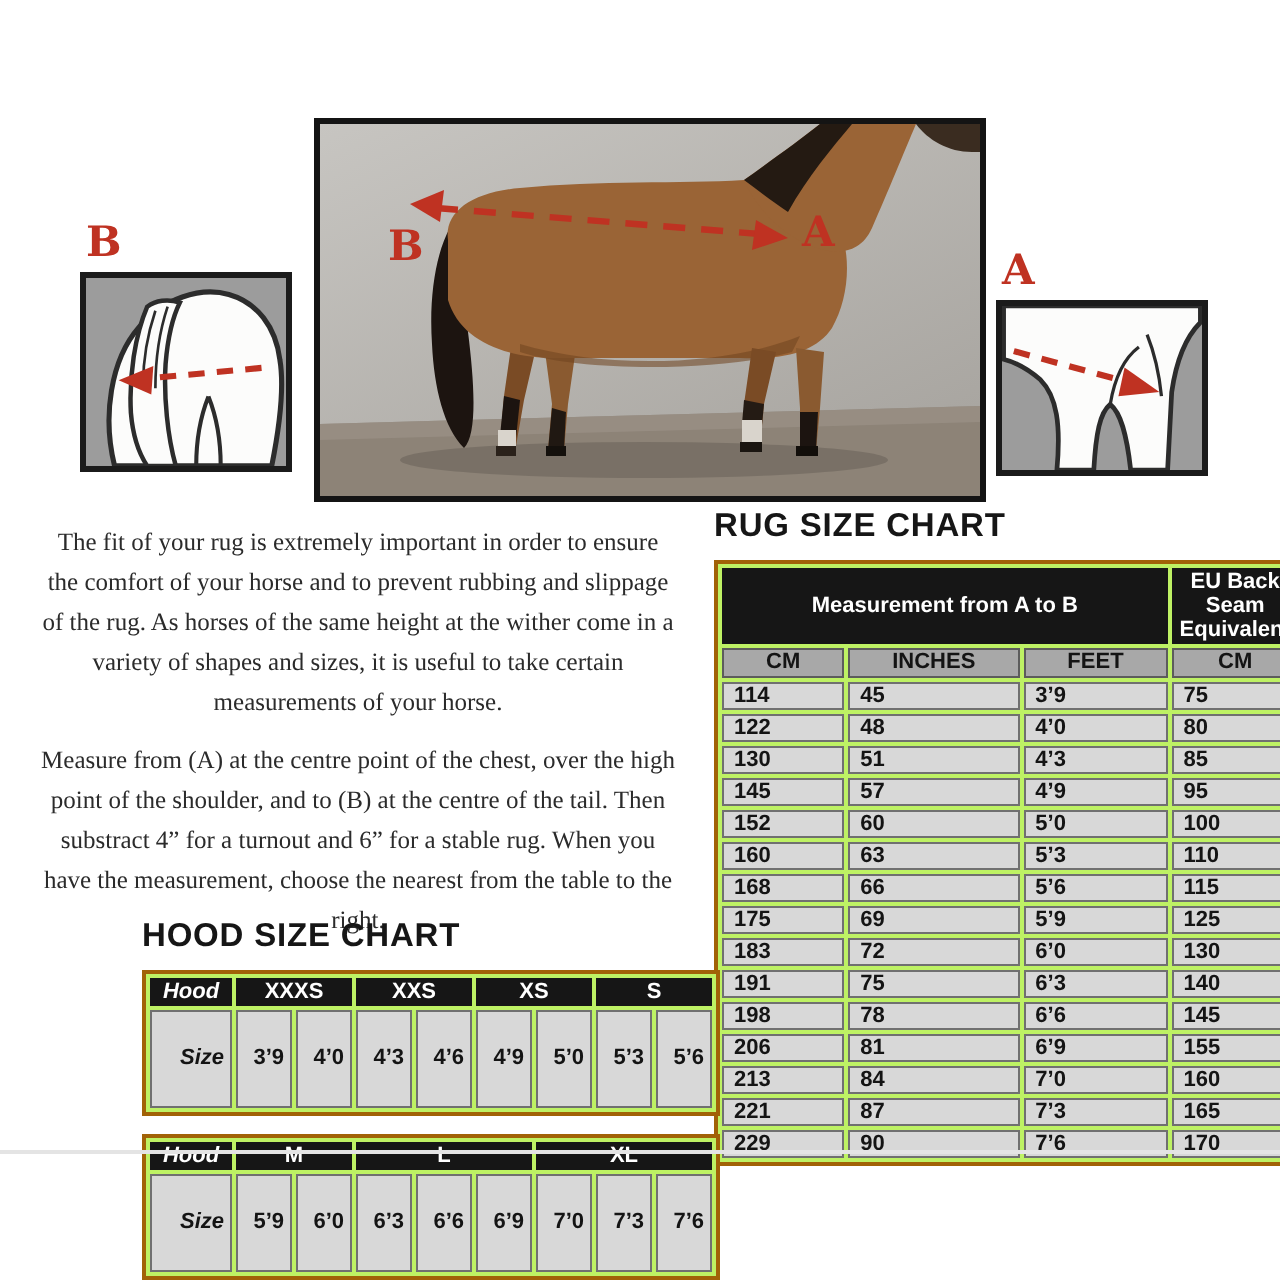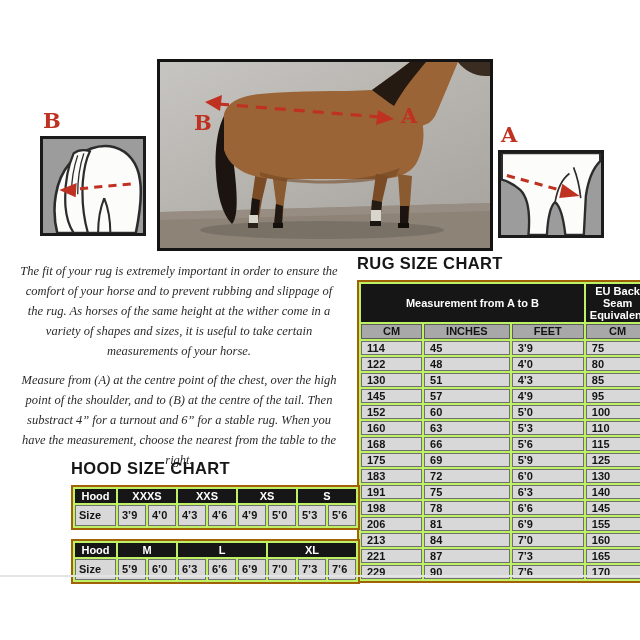--- a/index.html
+++ b/index.html
@@ -14,43 +14,43 @@
   .diagram-b{left:40px;top:108px;}
   .diagram-a{left:498px;top:122px;}
   .d-label{font-family:"DejaVu Serif",serif;font-weight:bold;font-size:21px;
            color:#bf3222;line-height:26px;height:28px;padding-left:3px;}
   .d-box{border:3px solid #1b1b1b;background:#9c9c9c;}
   .d-box svg{display:block;}
   .photo-letter{font-family:"DejaVu Serif",serif;font-weight:bold;font-size:21px;fill:#bf3222;}
 
   
   .intro{position:absolute;left:20px;top:261px;width:318px;text-align:center;
-         font-family:"Liberation Serif",serif;font-size:12.5px;line-height:20px;color:#2b2b2b;font-style:italic;}
+         font-family:"Liberation Serif",serif;font-size:12.5px;line-height:20px;color:#2b2b2b;}
   .intro p{margin:0;}
   .intro p + p{margin-top:9px;}
 
   
   .rug-chart{position:absolute;left:357px;top:254px;}
   .hood-chart{position:absolute;left:71px;top:459px;}
   .chart-title{margin:0 0 7px 0;font-size:16.5px;font-weight:bold;letter-spacing:.4px;color:#161616;}
 
   table{border-collapse:separate;border-spacing:2px;background:#bef264;border:2px solid #a16207;}
   .hood-table{margin:0 0 9px 0;}
   .h-black{background:#161616;color:#fff;font-size:11px;font-weight:bold;
            text-align:center;padding:1px 4px;line-height:12px;}
   .h-gray{background:#a8a8a8;color:#141414;border:1px solid #5c5c5c;font-size:11px;
           font-weight:bold;text-align:center;padding:0 21px;line-height:13px;}
   #rug-table td{background:#d8d8d8;border:1px solid #707070;font-size:11px;font-weight:bold;
                 line-height:10px;padding:1px 5px;text-align:left;color:#141414;}
   #rug-table .col0{width:32px;} #rug-table .col1{width:44px;}
   #rug-table .col2{width:48px;} #rug-table .col3{width:116px;}
   .hood-table td,.h-size{background:#d8d8d8;border:1px solid #707070;font-size:11px;
-                font-weight:bold;text-align:left;padding:3px 3px;line-height:13px;color:#141414;}
+                font-weight:bold;text-align:right;padding:17px 3px;line-height:13px;color:#141414;}
   .h-size{}
-  .hood-label{width:33px;}
+  .hood-label{width:33px;font-style:italic;}
   .size-cell{width:20px;}
 
   .divider{position:absolute;left:0;top:575px;width:640px;height:2px;background:#e4e4e4;}
 </style>
 </head>
 <body>
 
 <div class="page">
 
   <div class="diagram diagram-b">

